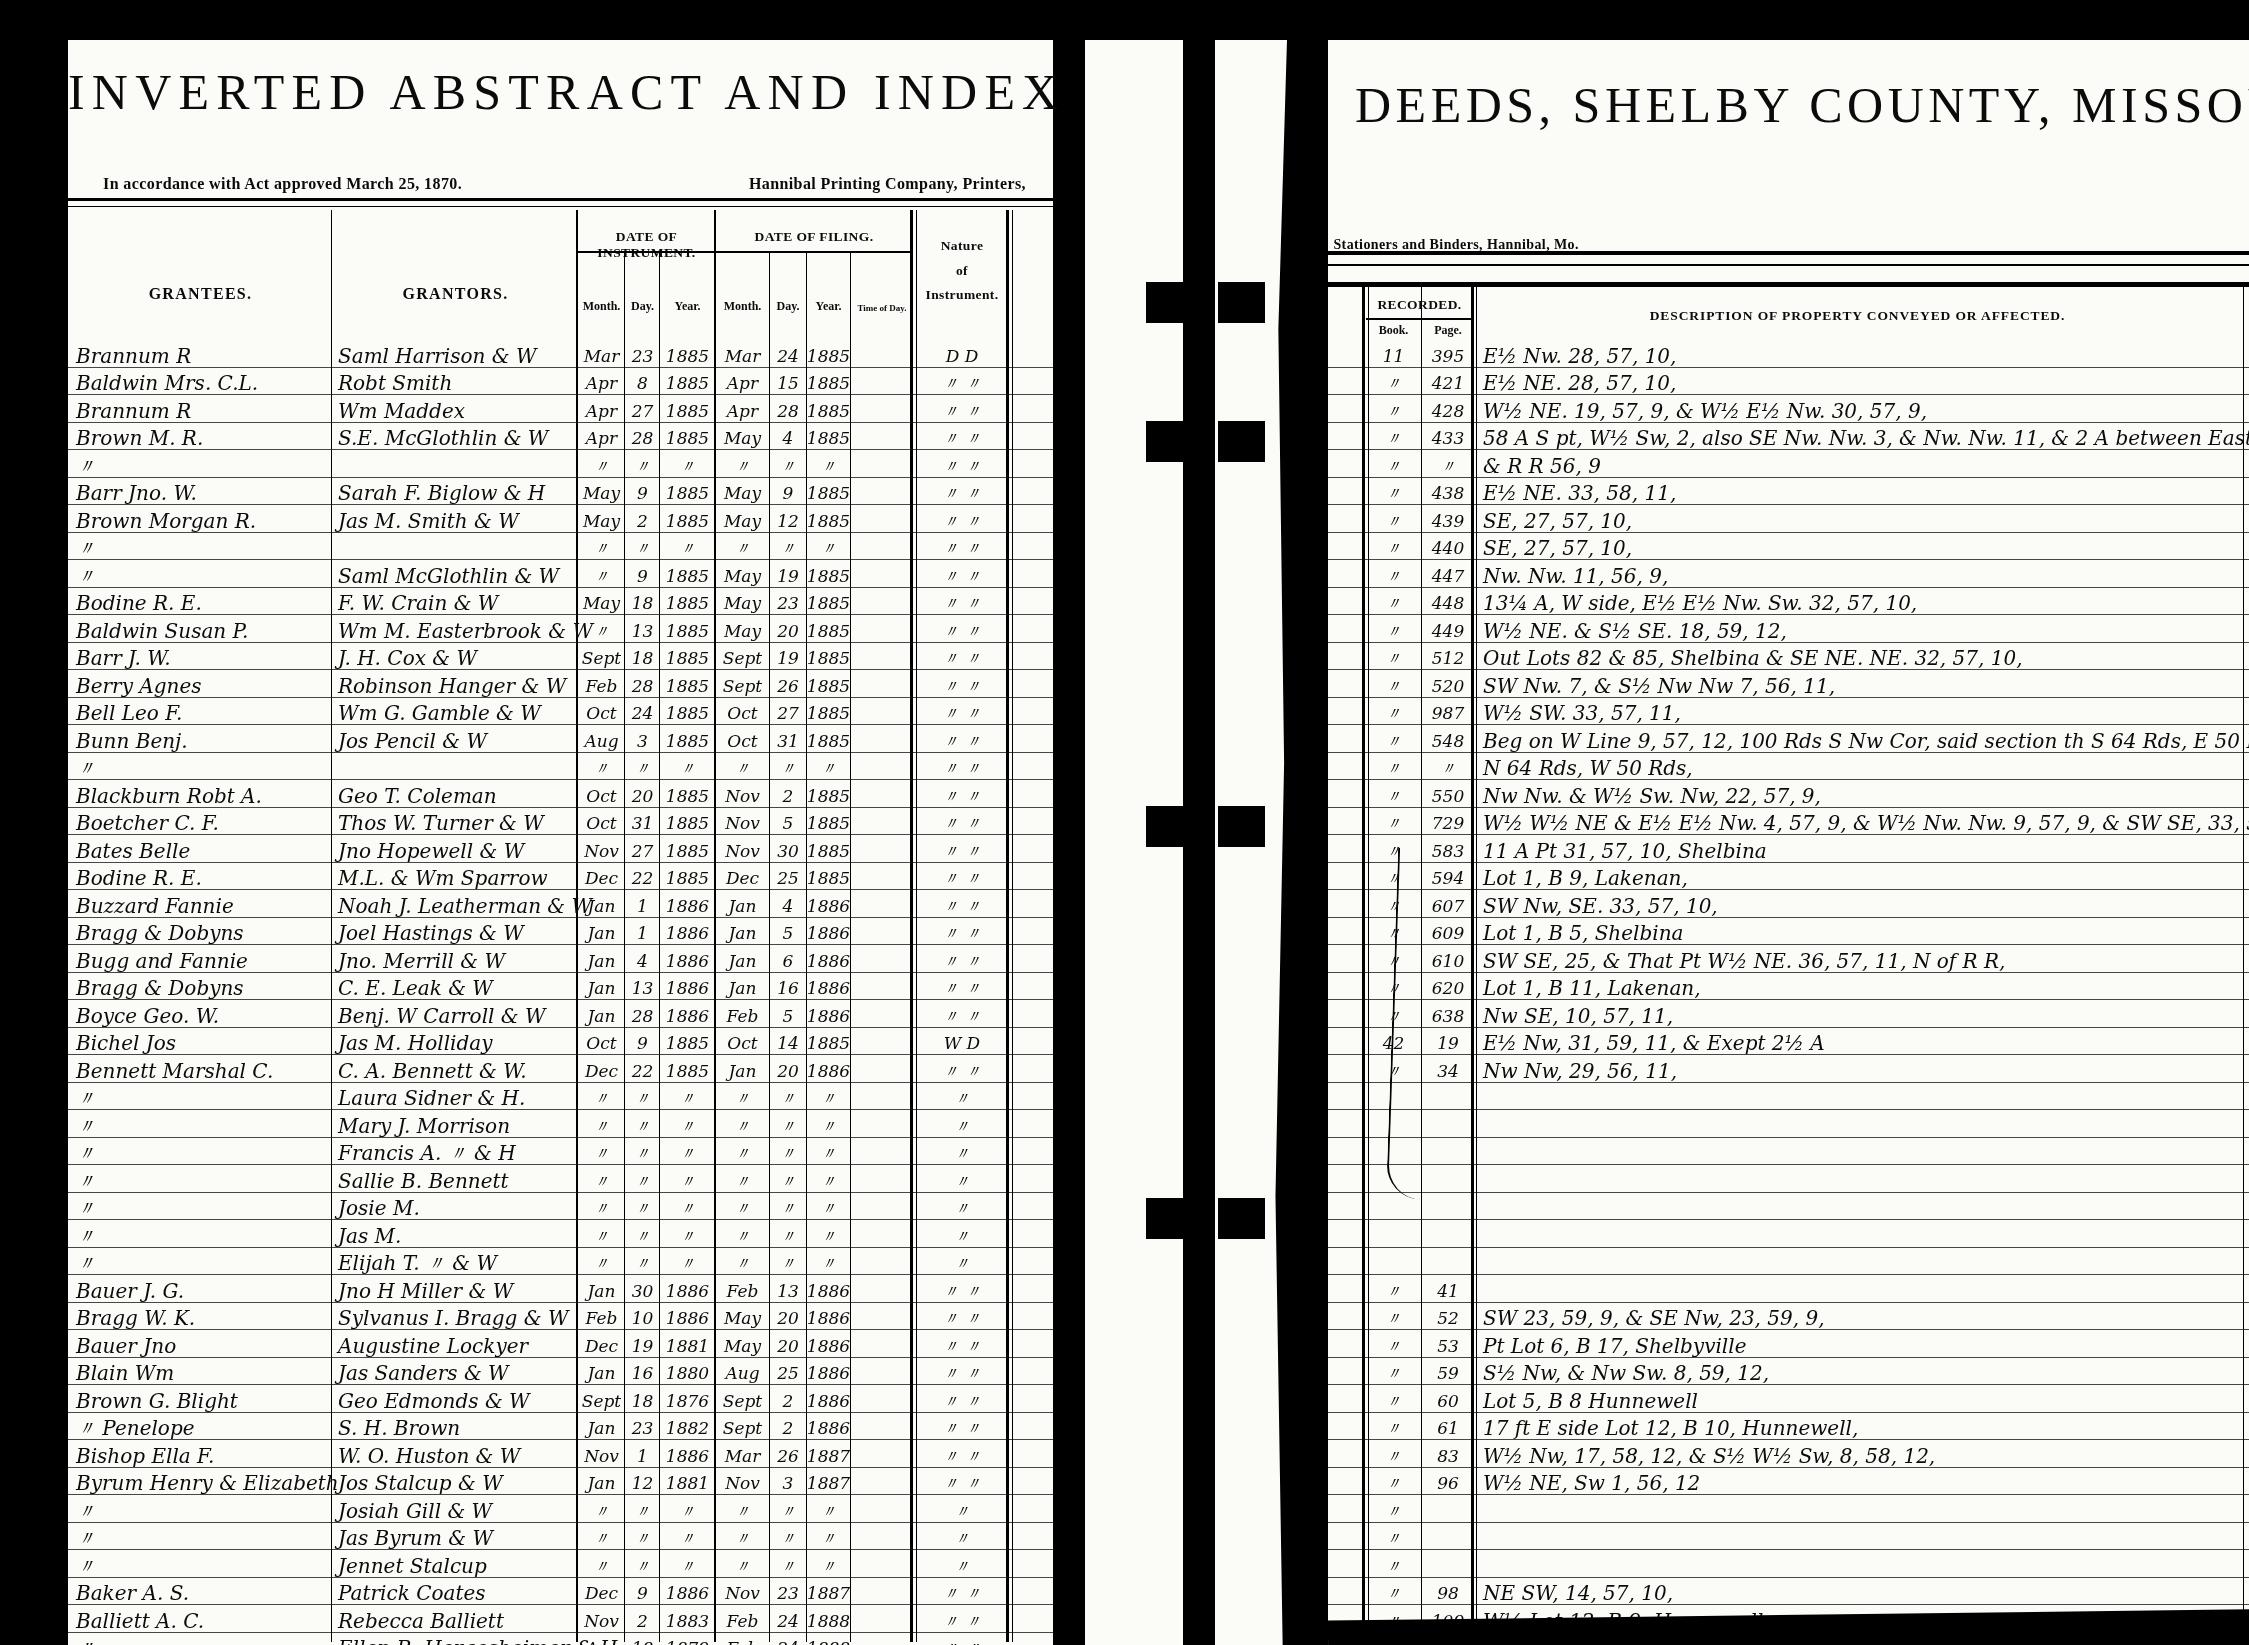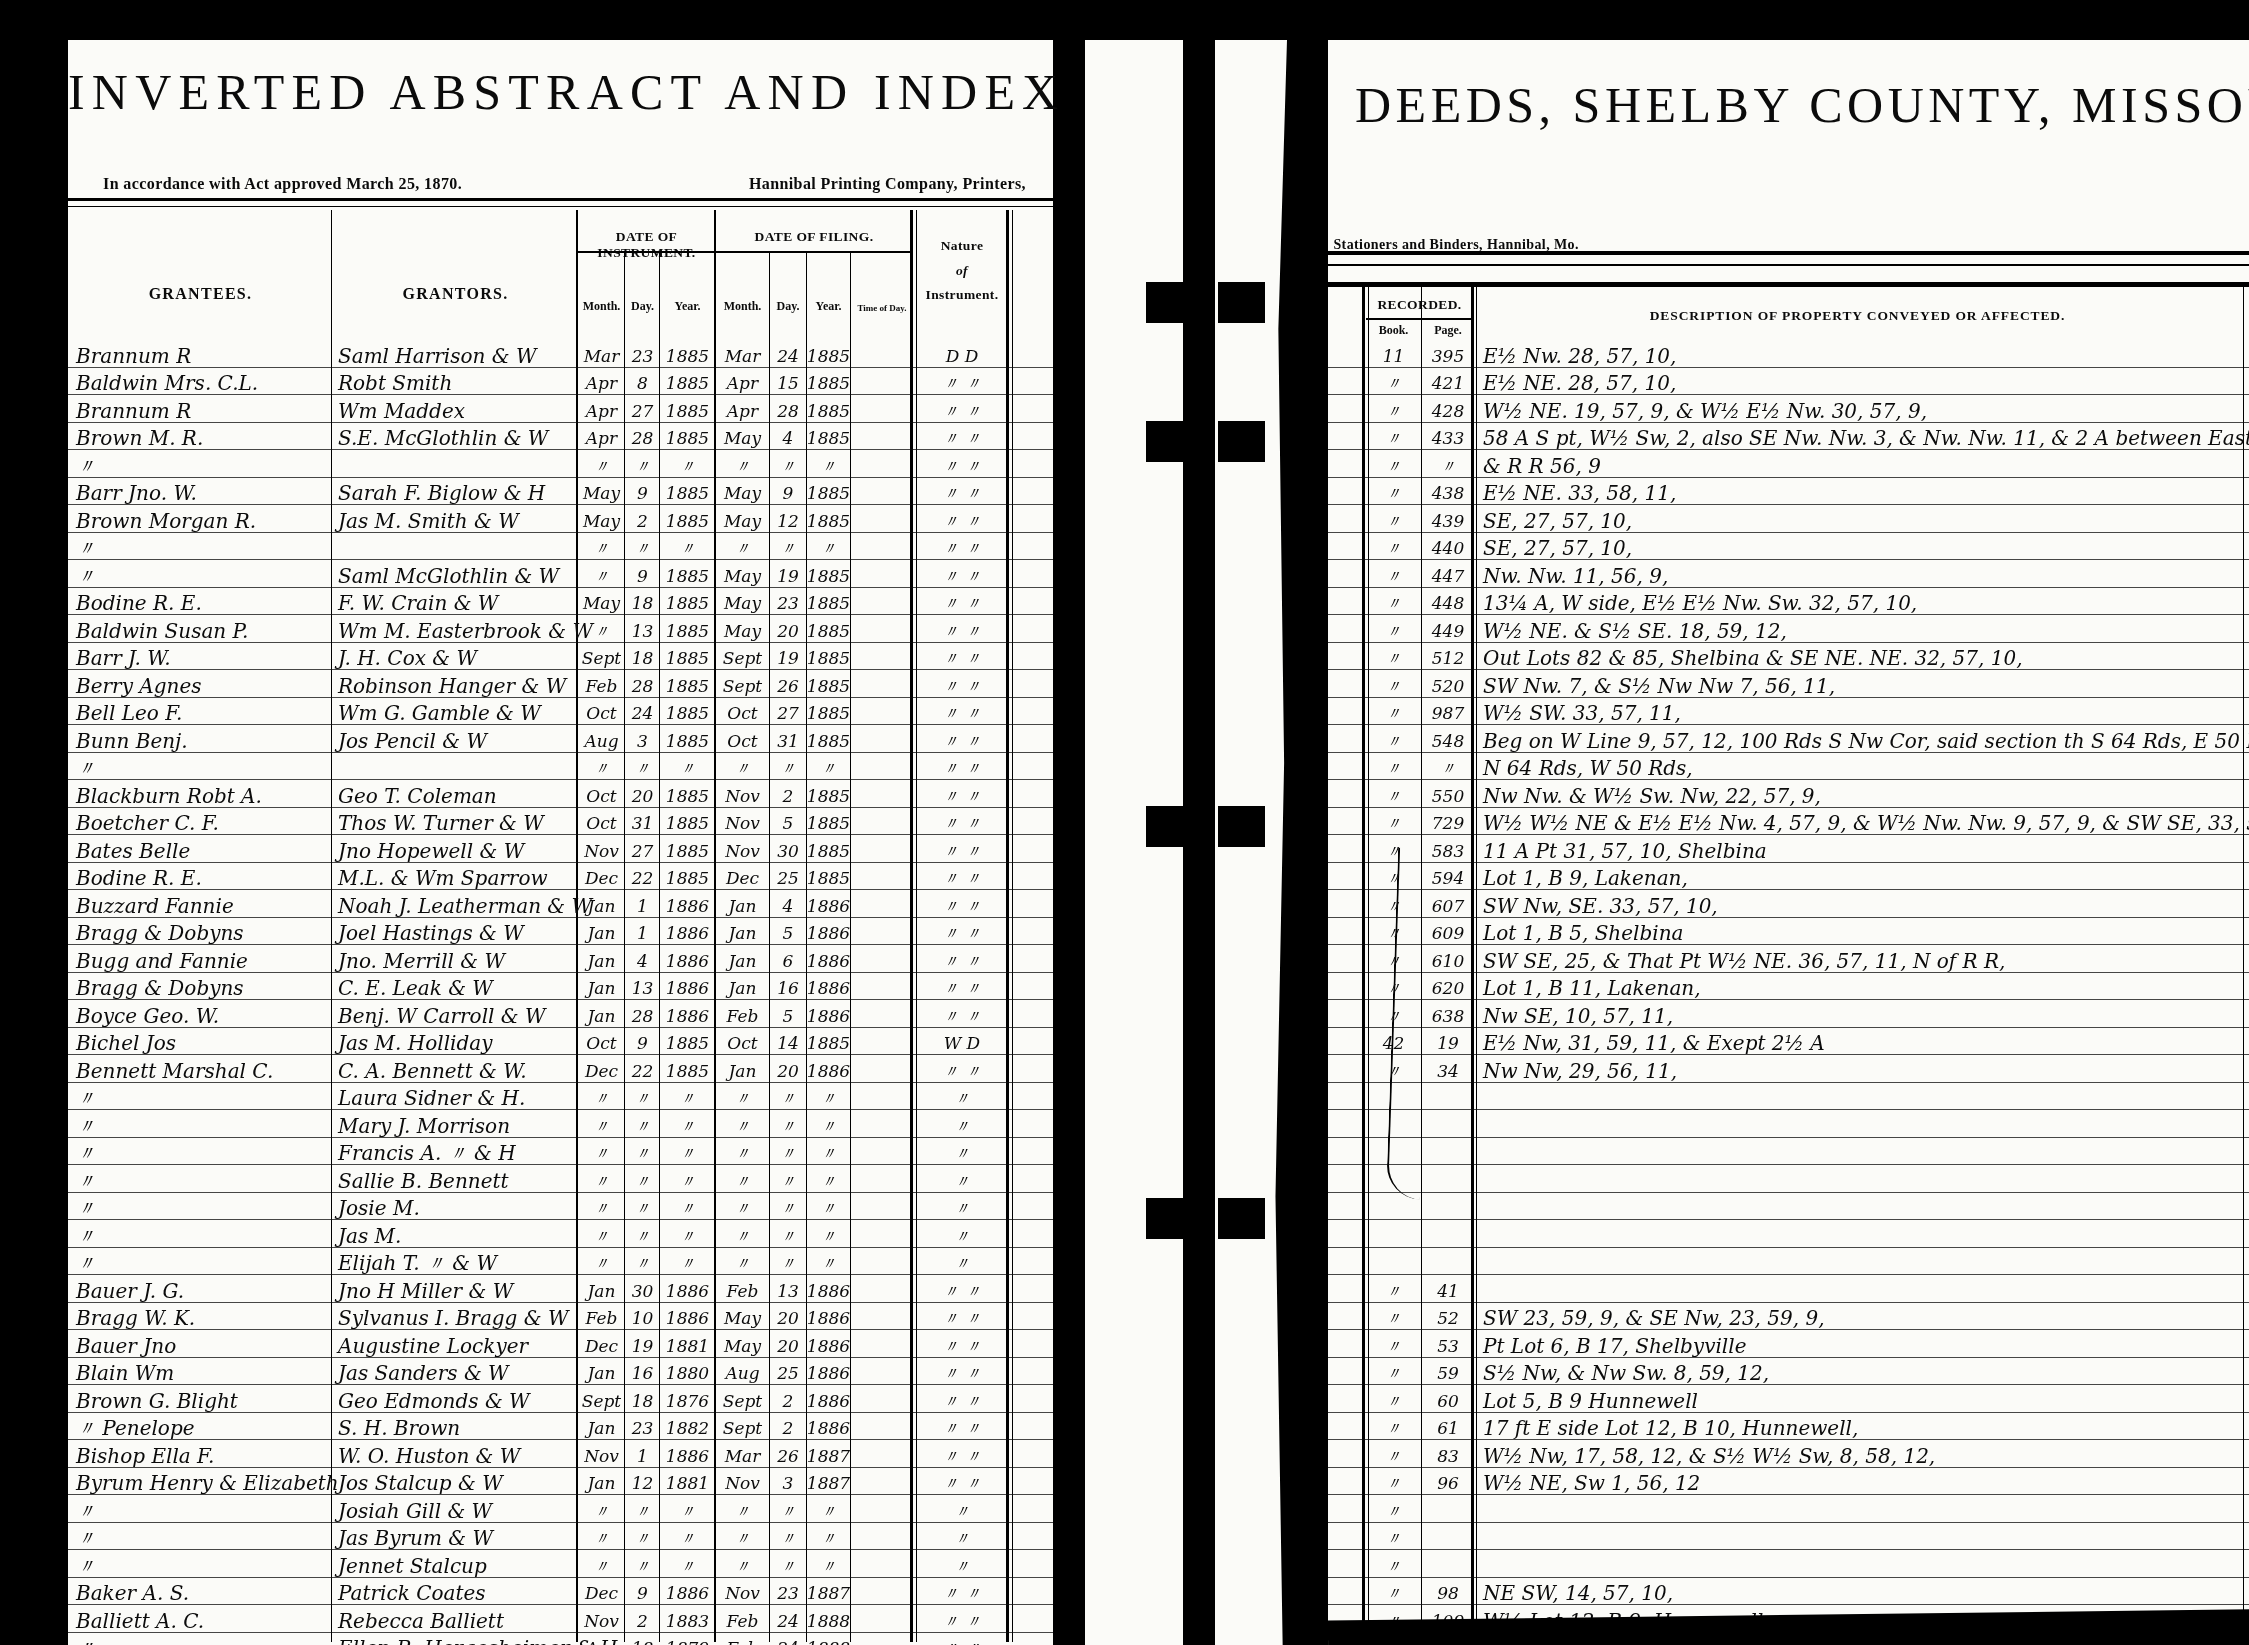--- a/index.html
+++ b/index.html
@@ -83,21 +83,21 @@
     <div class="col-label lbl-sm" style="left:592px;width:55px;top:259px;">Year.</div>
 
     <div class="col-label lbl-md" style="left:647px;width:198px;top:189px;">DATE OF FILING.</div>
     <div class="hrule" style="left:647px;width:198px;top:211px;height:1.8px;"></div>
     <div class="col-label lbl-sm" style="left:647px;width:55px;top:259px;">Month.</div>
     <div class="col-label lbl-sm" style="left:702px;width:36px;top:259px;">Day.</div>
     <div class="col-label lbl-sm" style="left:738px;width:45px;top:259px;">Year.</div>
     <div class="col-label lbl-xs" style="left:783px;width:62px;top:263px;">Time of Day.</div>
 
     <div class="col-label lbl-md" style="left:849px;width:90px;top:198px;">Nature</div>
-    <div class="col-label lbl-md" style="left:849px;width:90px;top:223px;font-style:italic;">of</div>
+    <div class="col-label lbl-md" style="left:849px;width:90px;top:223px;">of</div>
     <div class="col-label lbl-md" style="left:849px;width:90px;top:247px;">Instrument.</div>
 
     <div class="vline" style="left:263px;top:170px;height:1432px;width:1.3px;"></div>
     <div class="vline" style="left:508px;top:170px;height:1432px;width:1.8px;"></div>
     <div class="vline" style="left:556px;top:213px;height:1389px;width:1.3px;"></div>
     <div class="vline" style="left:591px;top:213px;height:1389px;width:1.3px;"></div>
     <div class="vline" style="left:646px;top:170px;height:1432px;width:2.2px;"></div>
     <div class="vline" style="left:701px;top:213px;height:1389px;width:1.3px;"></div>
     <div class="vline" style="left:738px;top:213px;height:1389px;width:1.3px;"></div>
     <div class="vline" style="left:782px;top:213px;height:1389px;width:1.3px;"></div>
@@ -851,21 +851,21 @@
           <span class="c-desc hw">Pt Lot 6, B 17,  Shelbyville</span>
         </div>
         <div class="lrow">
           <span class="c-book hw-sm">〃</span>
           <span class="c-page hw-sm">59</span>
           <span class="c-desc hw">S½ Nw, &amp; Nw Sw. 8, 59, 12,</span>
         </div>
         <div class="lrow">
           <span class="c-book hw-sm">〃</span>
           <span class="c-page hw-sm">60</span>
-          <span class="c-desc hw">Lot 5, B 9  Hunnewell</span>
+          <span class="c-desc hw">Lot 5, B 8  Hunnewell</span>
         </div>
         <div class="lrow">
           <span class="c-book hw-sm">〃</span>
           <span class="c-page hw-sm">61</span>
           <span class="c-desc hw">17 ft E side Lot 12, B 10,  Hunnewell,</span>
         </div>
         <div class="lrow">
           <span class="c-book hw-sm">〃</span>
           <span class="c-page hw-sm">83</span>
           <span class="c-desc hw">W½ Nw, 17, 58, 12, &amp; S½ W½ Sw, 8, 58, 12,</span>

